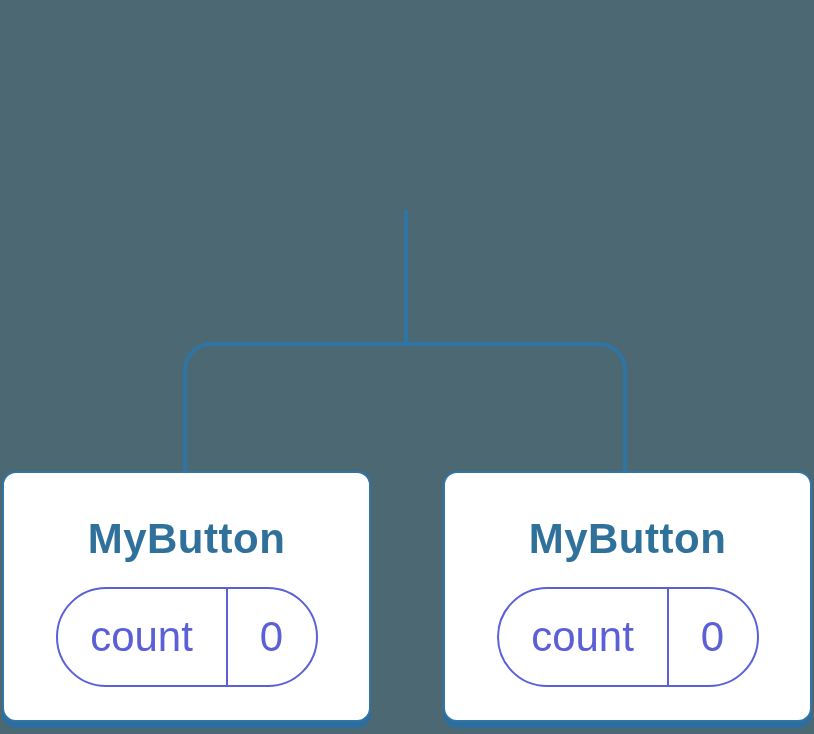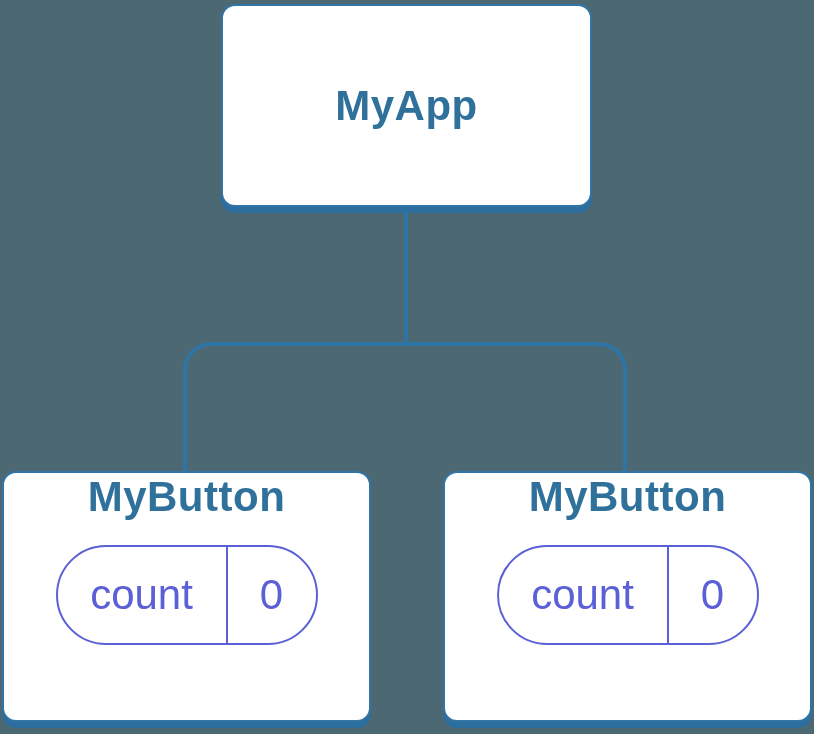--- a/index.html
+++ b/index.html
@@ -66,21 +66,21 @@
   .node-child-left  { left: 2px; }
   .node-child-right { left: 443px; }
 
   .node-label {
     font-size: 42px;
     font-weight: 700;
     color: #30719C;
     letter-spacing: 0.5px;
     white-space: nowrap;
   }
-  .node-child .node-label { }
+  .node-child .node-label { margin-top: 42px; }
 
   
   .state-pill {
     margin-top: 24px;
     box-sizing: border-box;
     width: 262px;
     height: 100px;
     border: 2px solid #5B60D6;
     border-radius: 60px;
     display: flex;
@@ -107,23 +107,20 @@
 </style>
 </head>
 <body>
 
 <div class="stage">
 
   <div class="stem"></div>
 
   <div class="bracket"></div>
 
-  <div class="node node-root">
-    <div class="node-label">MyApp</div>
-  </div>
 
   <div class="node node-child node-child-left">
     <div class="node-label">MyButton</div>
     <div class="state-pill">
       <div class="state-key">count</div>
       <div class="state-value">0</div>
     </div>
   </div>
 
   <div class="node node-child node-child-right">

